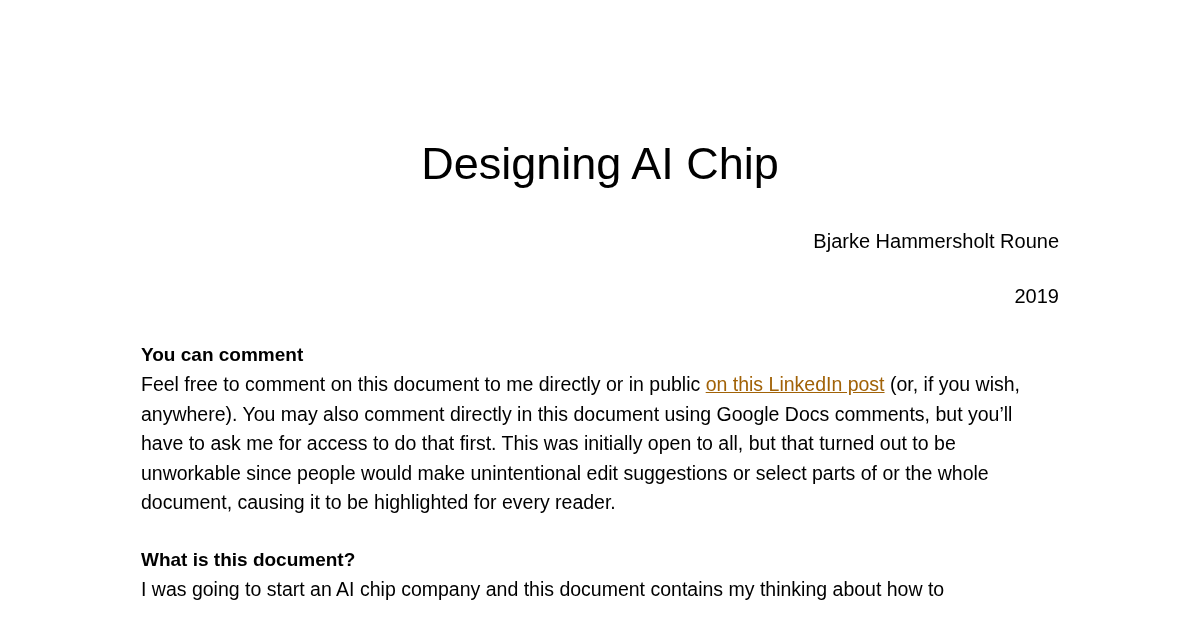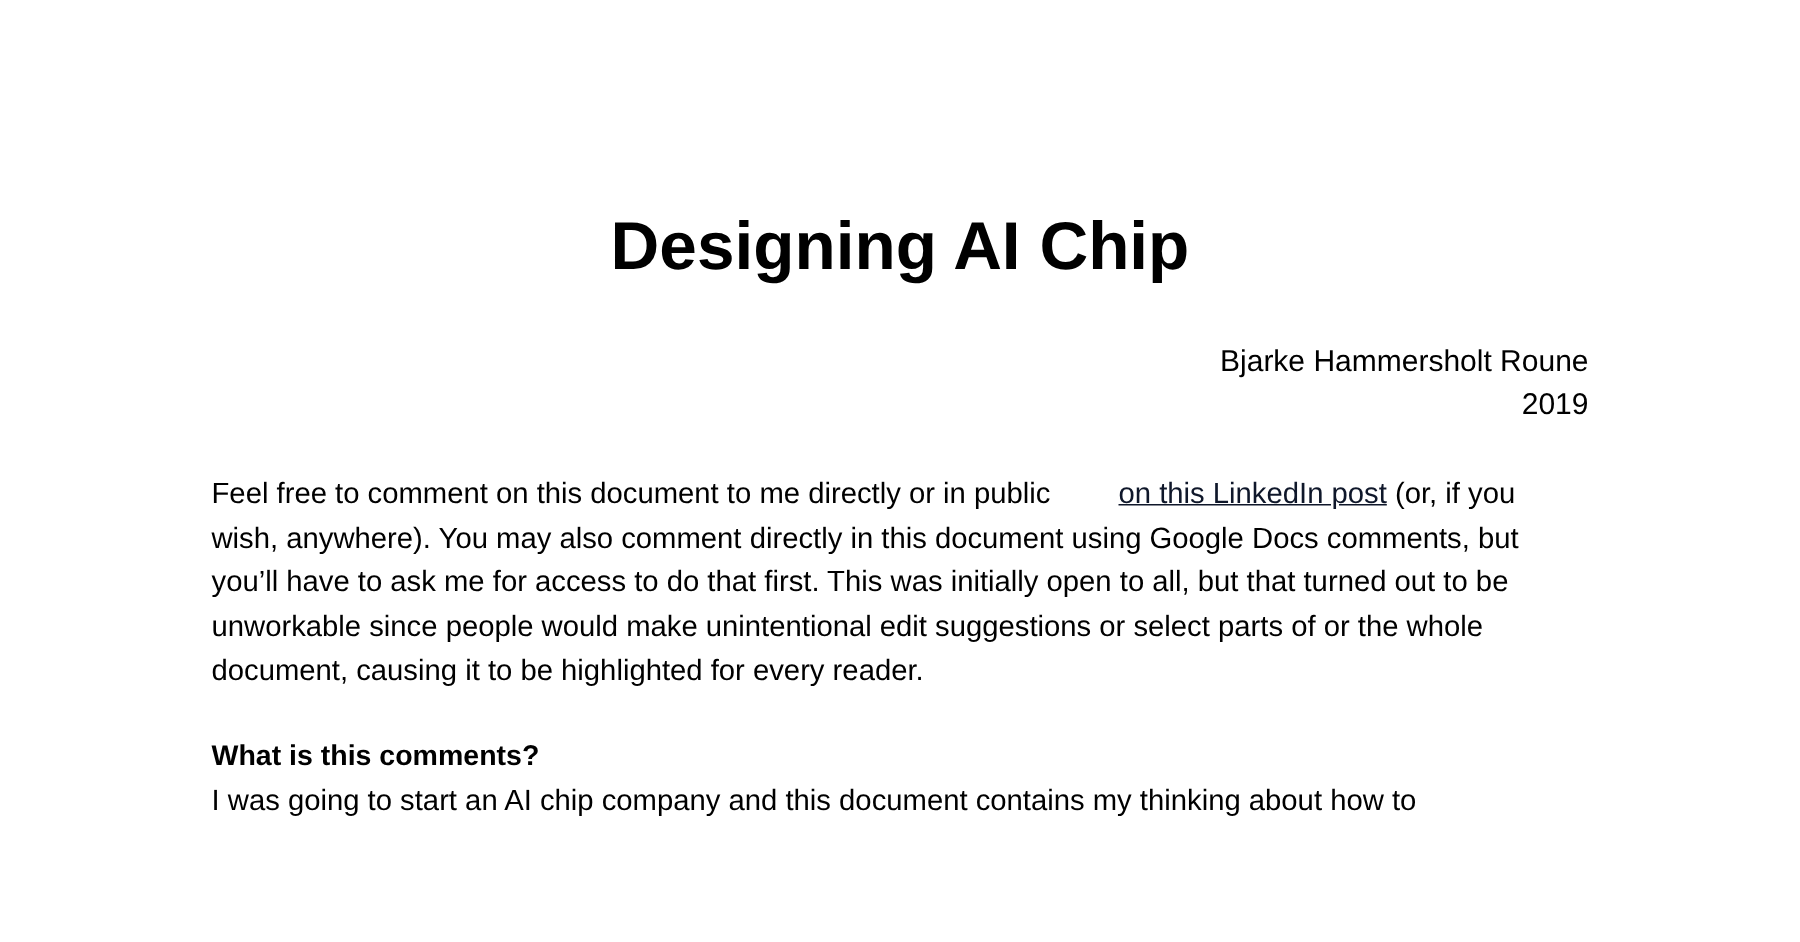--- a/index.html
+++ b/index.html
@@ -22,34 +22,35 @@
     box-sizing: border-box;
     padding: 0 141px;
   }
   .title-block {
     padding-top: 128px;
     text-align: center;
   }
   .doc-title-line {
     font-size: 45px;
     line-height: 72px;
-    font-weight: 700;
+    font-weight: 400;
     color: #000000;
     letter-spacing: 0px;
   }
   .byline {
     margin-top: 27px;
     text-align: right;
     font-size: 20px;
     line-height: 29px;
     color: #000000;
   }
   .byline div {
     font-size: 20px;
     line-height: 29px;
+    margin-top: 26px;
   }
   .section {
     margin-top: 30px;
   }
   .section.tight {
     margin-top: 28px;
   }
   .heading {
     font-size: 19px;
     line-height: 28px;
@@ -57,41 +58,41 @@
     color: #000000;
     margin-bottom: 1px;
   }
   .para {
     font-size: 19.5px;
     line-height: 29.5px;
     color: #000000;
     text-align: left;
   }
   a.doclink {
-    color: #0f172a;
+    color: #a16207;
     text-decoration: underline;
-    margin-left: 40px;
   }
 </style>
 </head>
 <body>
 
 <div class="page">
 
   <div class="title-block">
     <div class="doc-title-line">Designing AI Chip</div>
   </div>
 
   <div class="byline">
     <div>Bjarke Hammersholt Roune</div>
     <div>2019</div>
   </div>
 
   <div class="section">
+    <div class="heading">You can comment</div>
     <div class="para"><span>Feel free to comment on this document to me directly or in public </span><a class="doclink" href="#">on this LinkedIn post</a><span> (or, if you wish, anywhere). You may also comment directly in this document using Google Docs comments, but you’ll have to ask me for access to do that first. This was initially open to all, but that turned out to be unworkable since people would make unintentional edit suggestions or select parts of or the whole document, causing it to be highlighted for every reader.</span></div>
   </div>
 
   <div class="section tight">
-    <div class="heading">What is this comments?</div>
+    <div class="heading">What is this document?</div>
     <div class="para">I was going to start an AI chip company and this document contains my thinking about how to</div>
   </div>
 
 </div>
 
 </body></html>

